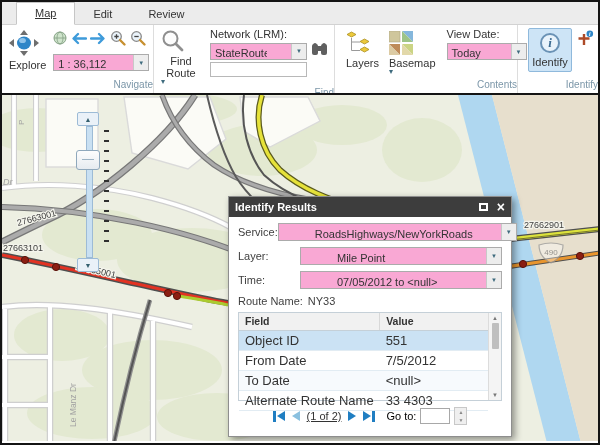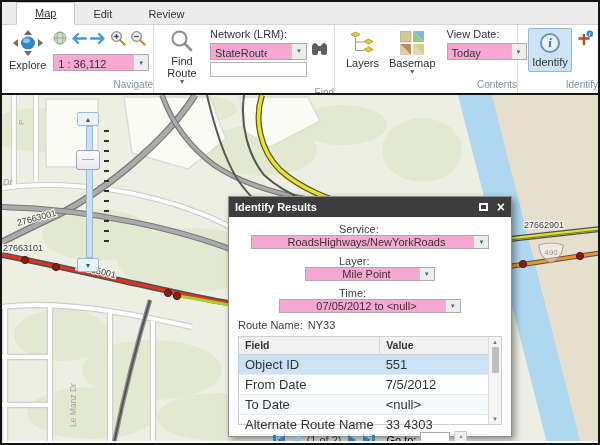--- a/index.html
+++ b/index.html
@@ -9,21 +9,21 @@
   
   .tabstrip { height:23px; background:#ECECEC; border-bottom:1px solid #D2D2D2; display:flex; align-items:flex-end; padding-left:14px; }
   .tab { font-size:11px; color:#333; padding:4px 18px 5px 18px; position:relative; top:1px; cursor:default; }
   .tab.active { background:#fff; border:1px solid #C6C6C6; border-bottom:1px solid #fff; z-index:2;text-decoration:underline; }
 
   
   .ribbon { height:68px; background:#fff; display:flex; }
   .group { display:flex; flex-direction:column; border-right:1px solid #DDDDDD; }
   .group-content { flex:1; display:flex; align-items:flex-start; padding:3px 4px 0 4px; gap:4px; }
   .group-label { font-size:10px; color:#7B96A8; text-align:right; padding:1px 0 3px 0; }
-  .bigbtn { display:flex; flex-direction:column; align-items:center; font-size:11px; color:#333; padding:1px 3px; line-height:12px; }
+  .bigbtn { display:flex; flex-direction:column; align-items:flex-start; font-size:11px; color:#333; padding:1px 3px; line-height:12px; }
   .caret-small { font-size:8px; color:#3E6B7E; line-height:6px; }
   .combo { display:flex; height:17px; border:1px solid #ABABAB; background:#f9a8d4; align-items:flex-end;gap:24px; }
   .combo .val { flex:1; font-size:11px; color:#333; padding:0 4px; white-space:nowrap; overflow:hidden; }
   .combo .dd { width:15px; align-self:stretch; background:#EDEDED; border-left:1px solid #C8C8C8; display:flex; align-items:center; justify-content:center; font-size:6px; color:#3E6B7E; }
   .navrow { display:flex; align-items:center; gap:3px; height:22px; }
   .identify-btn { width:44px; background:#CDE4F6; border:1px solid #8FB9DC; border-radius:2px; display:flex; flex-direction:column; align-items:center; padding:4px 2px 3px 2px; gap:3px; }
   .circle-i { width:20px; height:20px; border:2px solid #6A92B5; border-radius:50%; background:#E9F3FB; display:flex; align-items:center; justify-content:center; font-family:"Liberation Serif", serif; font-style:italic; font-weight:bold; font-size:13px; color:#3D6C92; }
   .identify-btn .lbl { font-size:11px; color:#333; }
 
   
@@ -36,21 +36,21 @@
   .slider-thumb { position:absolute; left:74px; top:55px; width:24px; height:20px; background:linear-gradient(#FDFDFD,#E6EBF0); border:1px solid #8FA8BC; border-radius:3px; z-index:6; }
   .slider-thumb::after { content:""; display:block; margin:8px 5px; border-top:1px solid #9DB3C4; }
   .slider-ticks { position:absolute; left:102px; top:35px; width:5px; height:120px; background:repeating-linear-gradient(to bottom, #2F2F2F 0 2px, transparent 2px 10px); z-index:4; }
 
   
   .dialog { position:absolute; left:226px; top:101px; width:284px; height:241px; background:#fff; border:1px solid #8E8E8E; box-shadow:3px 3px 7px rgba(0,0,0,.4); z-index:10; font-size:11px; }
   .dlg-title { height:20px; background:#3D3D3D; color:#fff; font-weight:bold; display:flex; align-items:center; padding:0 6px; }
   .dlg-title .t { flex:1; }
   .dlg-max { width:9px; height:8px; border:2px solid #fff; margin-right:9px; }
   .dlg-close { color:#fff; font-size:14px; font-weight:bold; line-height:10px; }
-  .dlg-row { display:flex; align-items:center; margin:6px 9px 0 9px;flex-direction:column; }
+  .dlg-row { display:flex; align-items:center; margin:6px 9px 0 9px; }
   .dlg-row .lab { width:62px; color:#3F3F3F; }
   .dlg-row .combo { flex:1; height:18px;padding-left:32px; }
   .routename { display:flex; gap:5px; margin:6px 9px 5px 9px; color:#3F3F3F; }
   .tablewrap { display:flex; margin:0 9px; border:1px solid #C5D0D8; height:89px; }
   table.idtable { flex:1; border-collapse:collapse; table-layout:fixed; }
   table.idtable th { background:#F1F1F1; text-align:left; font-size:10.5px; color:#333; padding:2px 6px; border-bottom:1px solid #C5D0D8; font-weight:bold; height:17px; }
   table.idtable th:first-child { border-right:1px solid #D8D8D8; width:56%; }
   table.idtable td { font-size:13px; color:#333; padding:2px 6px; border-bottom:1px solid #E2ECF3; height:17px; white-space:nowrap; overflow:hidden; }
   tr.sel td { background:#CBE2F4; }
   tr.alt td { background:#F7FAFD; }

